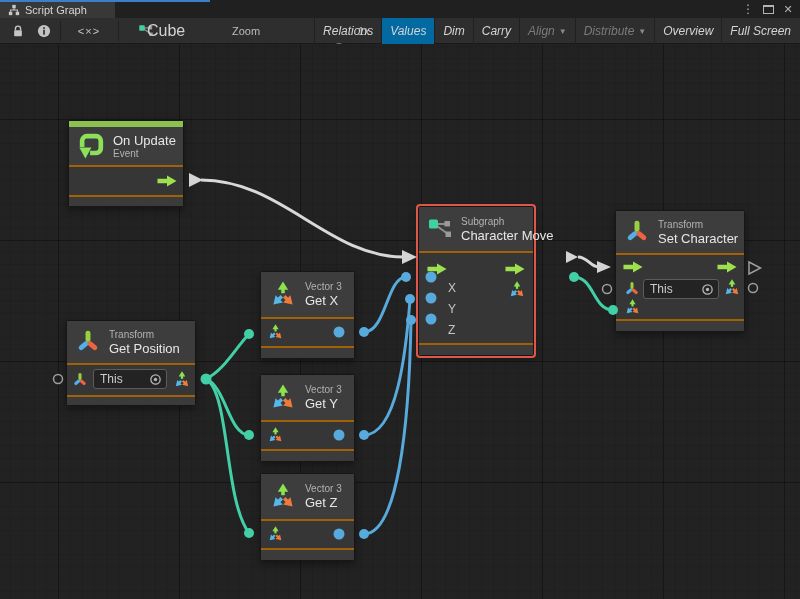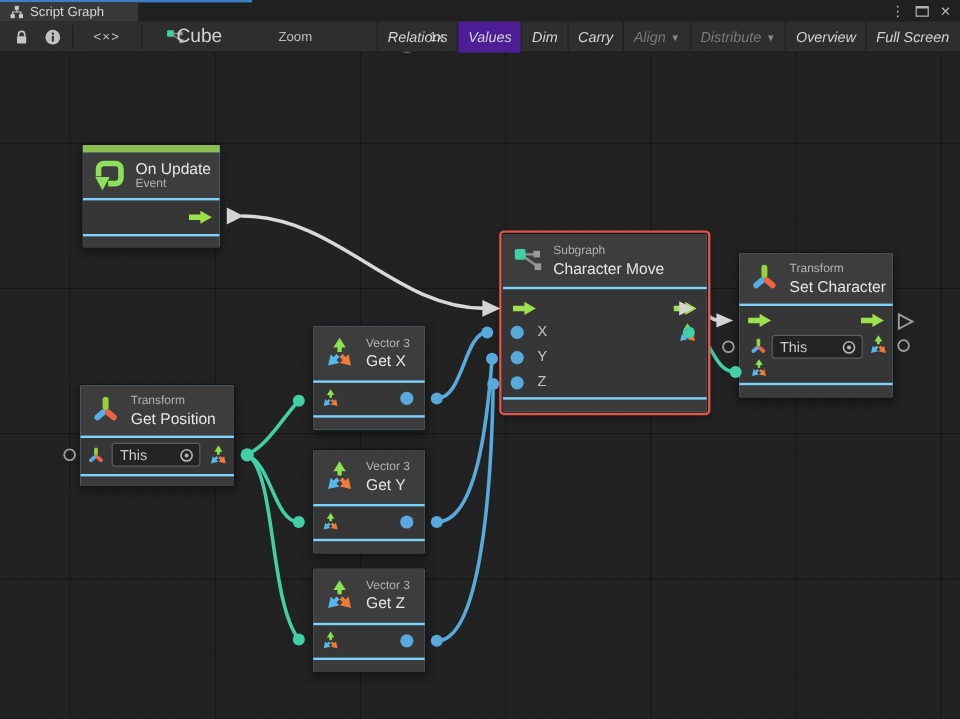--- a/index.html
+++ b/index.html
@@ -26,40 +26,40 @@
   .tbitem { position:absolute; top:0; height:26px; display:flex; align-items:center; justify-content:center; }
   .tbsep  { position:absolute; top:3px; width:1px; height:20px; background:#202020; }
   .tblabel { font-size:11px; color:#bdbdbd; }
   #code-btn { color:#c6c6c6; font-size:11px; letter-spacing:1px; }
   #zoom-track { position:absolute; left:243px; top:31px; width:90px; height:1px; background:#8a8a8a; }
   #zoom-handle { position:absolute; left:333px; top:25px; width:12px; height:12px; border-radius:50%;
                  background:#c2c2c2; border:1px solid #6f6f6f; }
   #tb-buttons { position:absolute; right:1px; top:0; height:26px; display:flex;font-style:italic; }
   .tbtn { height:26px; display:flex; align-items:center; padding:0 8px; font-size:12px; color:#d4d4d4;
           border-left:1px solid #202020; white-space:nowrap; }
-  .tbtn.active { background:#4c1d95; }
+  .tbtn.active { background:#0369a1; }
   .tbtn.disabled { color:#7b7b7b; }
   .tbtn .caret { font-size:8px; margin-left:4px; color:#8a8a8a; }
 
   
   #canvas { position:absolute; left:0; top:44px; width:800px; height:555px; background:#222222;
     background-image:
       linear-gradient(to right,  rgba(0,0,0,.30) 1px, transparent 1px),
       linear-gradient(to bottom, rgba(0,0,0,.30) 1px, transparent 1px),
       linear-gradient(to right,  rgba(0,0,0,.09) 1px, transparent 1px),
       linear-gradient(to bottom, rgba(0,0,0,.09) 1px, transparent 1px);
     background-size: 121px 121px, 121px 121px, 12.1px 12.1px, 12.1px 12.1px;
     background-position: 58px 75px, 58px 75px, 9.6px 2.4px, 9.6px 2.4px; }
 
   svg.layer { position:absolute; left:0; top:0; width:800px; height:599px; pointer-events:none; }
   #wires { z-index:1; }
   #ports { z-index:3; }
 
   
-  .node { position:absolute; z-index:2; background:#7dd3fc; border:1px solid #161616; border-radius:2px;
+  .node { position:absolute; z-index:2; background:#a16207; border:1px solid #161616; border-radius:2px;
           box-shadow:0 3px 8px rgba(0,0,0,.4); }
   .node.selected { box-shadow:0 0 0 2px #e0574a, 0 3px 8px rgba(0,0,0,.4); }
   .nstrip { height:6px; background:#8cc152; }
   .nhead { background:#3d3d3d; display:flex; align-items:center; gap:8px; padding:0 8px; }
   .nbody { background:#363636; margin-top:2px; position:relative; }
   .nfoot { background:#3b3b3b; margin-top:2px; }
   .ntitle { font-size:13px; color:#e6e6e6; line-height:15px; white-space:nowrap; }
   .nsub   { font-size:10px; color:#b2b2b2; line-height:12px; white-space:nowrap; }
   .icon { display:inline-flex; align-items:center; justify-content:center; }
   .abs { position:absolute; }
@@ -325,21 +325,21 @@
         <svg viewBox="-12 -12 24 24" width="17" height="17">
             <use href="#v3a" fill="#8ae34f" stroke="#8ae34f"></use>
             <use href="#v3a" fill="#55b8ea" stroke="#55b8ea" transform="rotate(-135)"></use>
             <use href="#v3a" fill="#ef7b3a" stroke="#ef7b3a" transform="rotate(135)"></use>
           </svg>
       </span>
     </div>
     <div class="nfoot" style="height:10px"></div>
   </div>
 
-  <div class="node selected" style="left:418px;top:194px;width:172px">
+  <div class="node selected" style="left:418px;top:206px;width:116px">
     <div class="nhead" style="height:44px">
       <span class="icon">
         <svg viewBox="0 0 26 22" width="26" height="22">
             <line x1="7" y1="6" x2="20" y2="6" stroke="#8f8f8f" stroke-width="2"></line>
             <line x1="7" y1="6" x2="21" y2="16" stroke="#8f8f8f" stroke-width="2"></line>
             <rect x="2" y="1.5" width="9" height="9" rx="1.5" fill="#43cfa5"></rect>
             <rect x="17.5" y="3" width="5.5" height="5.5" fill="#9a9a9a"></rect>
             <rect x="18.5" y="13.5" width="5.5" height="5.5" fill="#9a9a9a"></rect>
           </svg>
       </span>

